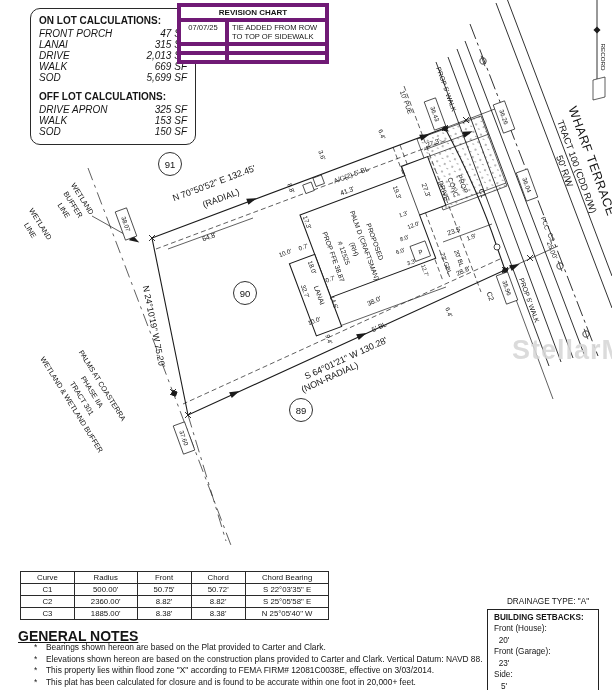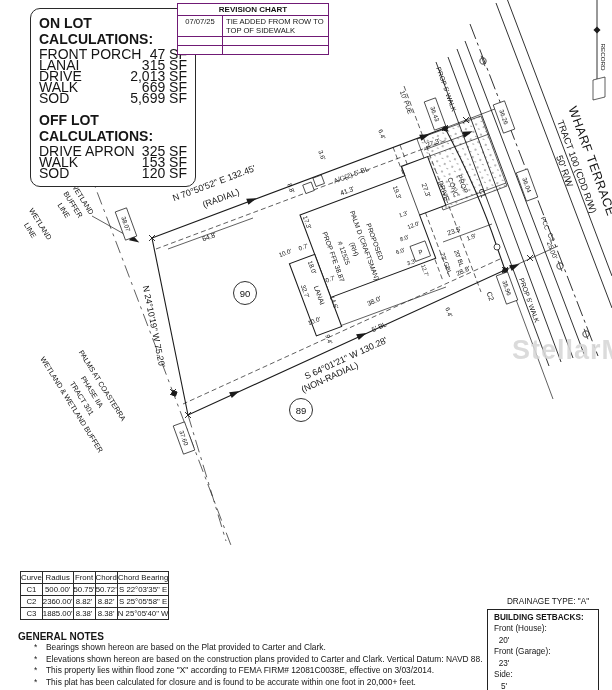--- a/index.html
+++ b/index.html
@@ -21,35 +21,35 @@
   .tt{text-anchor:middle;}
   .t58{font-size:5.8px;} .t62{font-size:6.2px;} .t63{font-size:6.3px;}
   .t68{font-size:6.8px;} .t72{font-size:7.2px;} .t73{font-size:7.3px;}
   .t88{font-size:8.8px;} .t9{font-size:9px;} .t95{font-size:9.5px;}
   .t93{font-size:9.3px;} .t125{font-size:12.5px;letter-spacing:.5px;}
   .wm{font-size:27px;fill:#d8d8d8;letter-spacing:1px;font-weight:bold;opacity:.9;}
 
   
   .abs{position:absolute;}
   #calc-box{left:30px;top:8px;width:148px;border:1.6px solid #2a2a2a;border-radius:10px;
-            background:#fff;padding:6px 8px 7px 8px;font-size:14px;}
+            background:#fff;padding:6px 8px 7px 8px;font-size:10px;}
   .calc-title{font-weight:bold;margin-bottom:2px;}
-  .calc-row{display:flex;justify-content:space-between;line-height:11px;}
+  .calc-row{display:flex;justify-content:space-between;line-height:11px;font-style:italic;}
   .calc-gap{height:8px;}
   #rev-chart{left:177px;top:3px;width:152px;border-collapse:collapse;background:#fff;
              font-size:7.6px;}
-  #rev-chart td,#rev-chart th{border:1px solid #701a75;padding:1px 3px;vertical-align:top;}
+  #rev-chart td,#rev-chart th{border:4px solid #701a75;padding:1px 3px;vertical-align:top;}
   #rev-chart th{text-align:center;font-weight:600;font-size:8px;}
   .rev-date{width:38px;text-align:center;}
   .rev-empty{height:9px;}
   #curve-table{left:20px;top:571px;border-collapse:collapse;background:#fff;font-size:7.8px;}
-  #curve-table td,#curve-table th{border:1px solid #2a2a2a;padding:1px 0;font-weight:normal;
+  #curve-table td,#curve-table th{border:1px solid #2a2a2a;padding:1px 16px;font-weight:normal;
                                   text-align:center;white-space:nowrap;}
   #notes{left:18px;top:631px;width:580px;}
-  .notes-title{font-size:10px;font-weight:bold;line-height:11px;}
+  .notes-title{font-size:14px;font-weight:bold;line-height:11px;text-decoration:underline;}
   .note-row{display:flex;font-size:8.4px;line-height:11.6px;}
   .note-star{width:28px;padding-left:16px;box-sizing:border-box;}
   .note-text{flex:1;}
   #drainage{left:492px;top:597px;width:112px;text-align:center;font-size:8.2px;}
   #setbacks{left:487px;top:609px;width:104px;border:1.5px solid #222;background:#fff;
             padding:3px 0 4px 6px;font-size:8.2px;}
   .sb-title{font-weight:bold;margin-bottom:1px;}
   .sb-row{display:flex;line-height:11.6px;flex-direction:column;}
   .sb-label{flex:1;}
   .sb-val{width:20px;text-align:center;}
@@ -339,21 +339,21 @@
     <div class="calc-row">
         <span>DRIVE APRON</span>
         <span>325 SF</span>
       </div>
     <div class="calc-row">
         <span>WALK</span>
         <span>153 SF</span>
       </div>
     <div class="calc-row">
         <span>SOD</span>
-        <span>120 SF</span>
+        <span>150 SF</span>
       </div>
   </div>
 
   <table id="rev-chart" class="abs">
     <tbody>
         <tr>
           <th colspan="2">REVISION CHART</th>
         </tr>
     <tr>
       <td class="rev-date">07/07/25</td>

